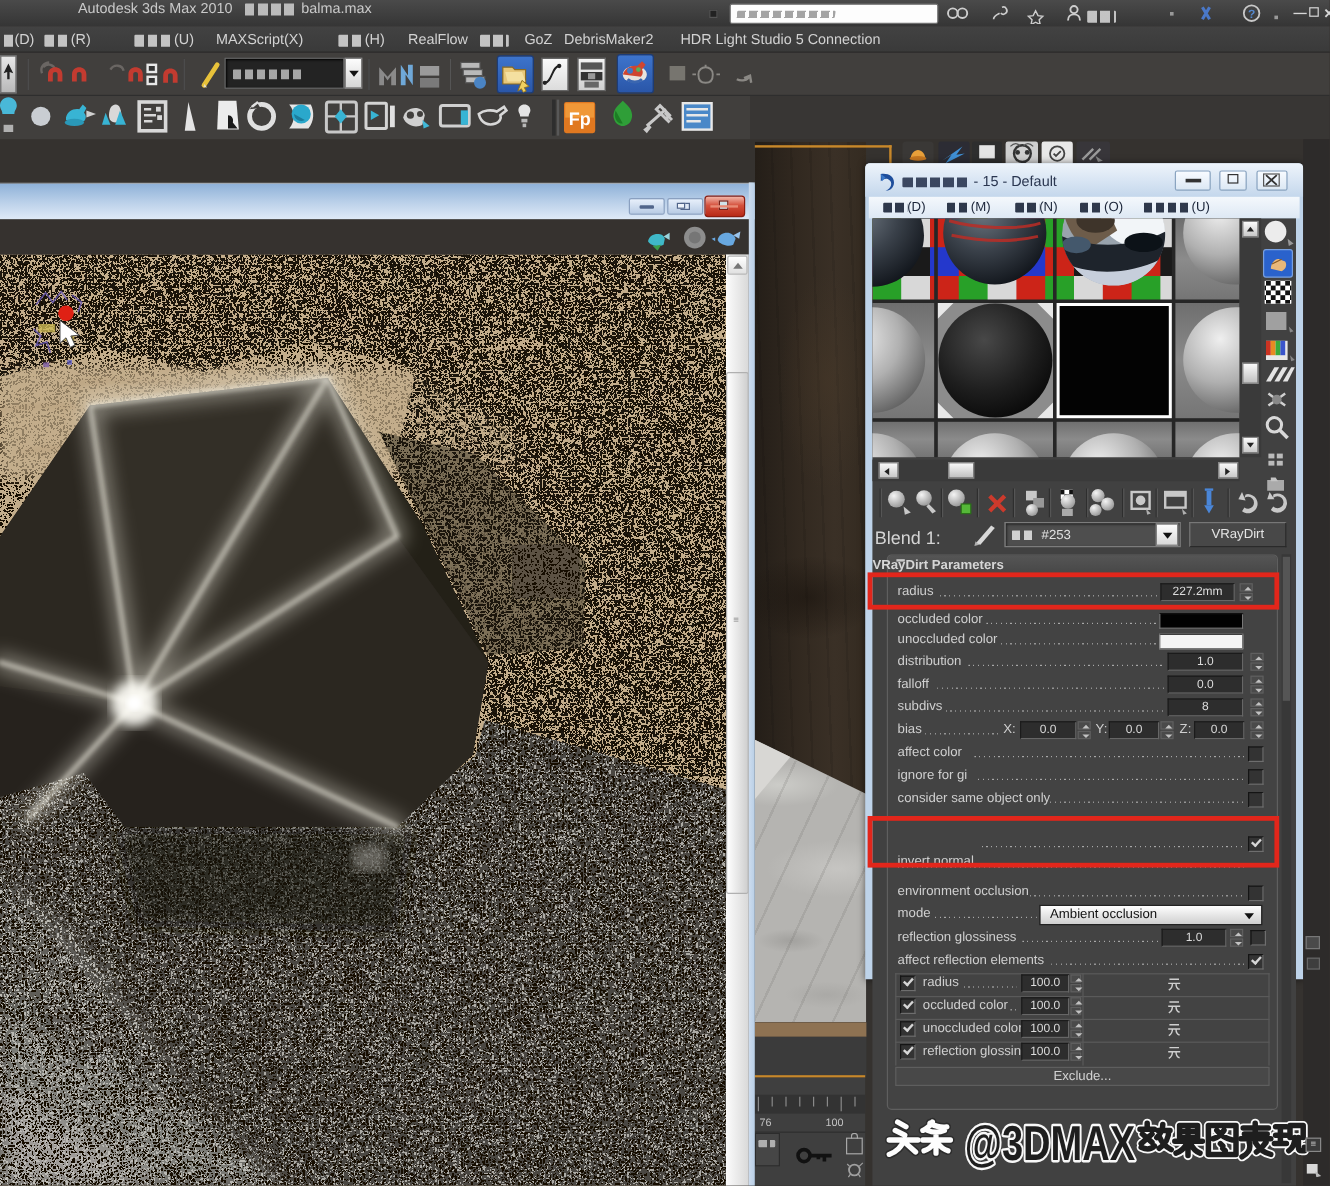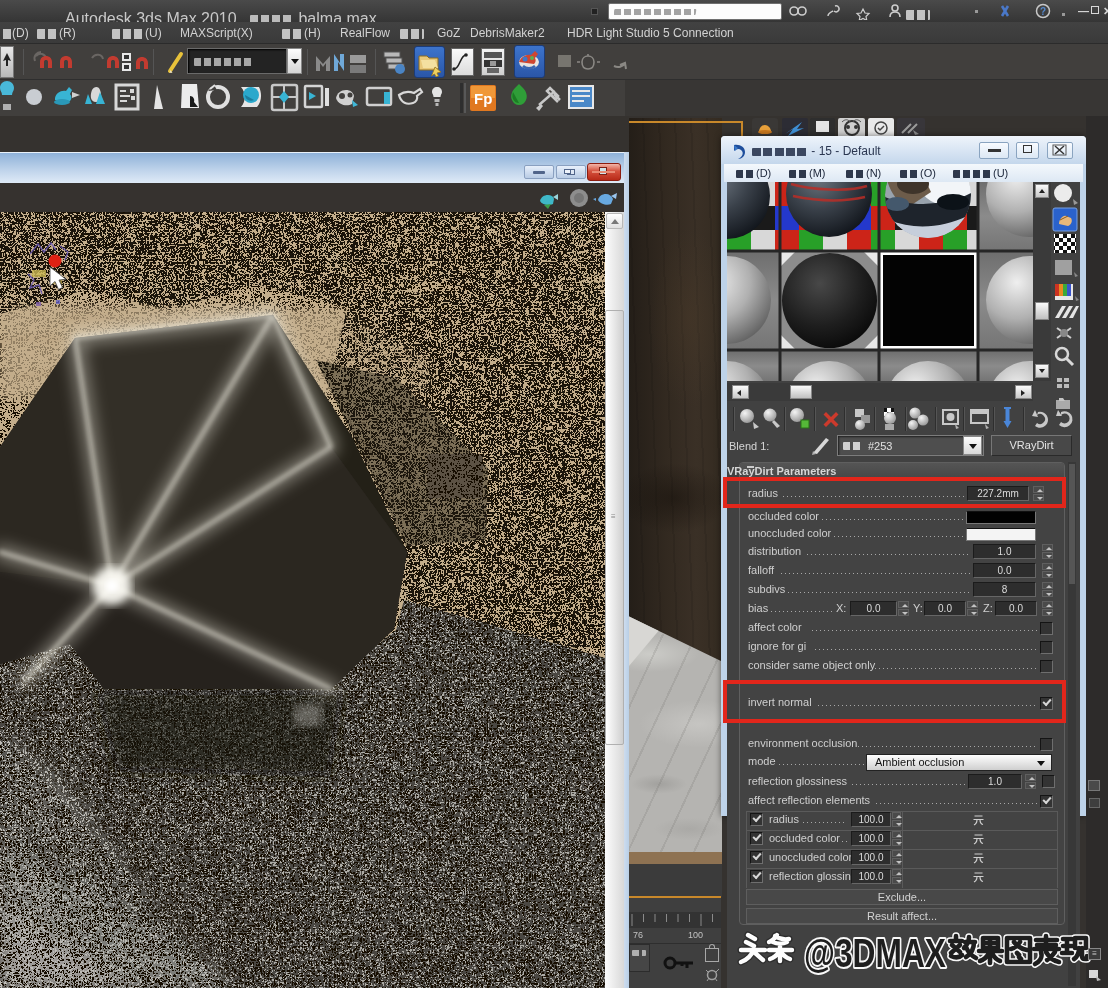--- a/index.html
+++ b/index.html
@@ -15,21 +15,21 @@
 .spin i:before{content:"";position:absolute;left:2.5px;border-left:3px solid transparent;border-right:3px solid transparent}
 .spin i:first-child:before{top:1.5px;border-bottom:3px solid #c2c2c2}
 .spin i:last-child:before{top:1.5px;border-top:3px solid #c2c2c2}
 .chk{position:absolute;width:13px;height:13px;background:#333;border:1px solid #141414;border-right-color:#6e6e6e;border-bottom-color:#6e6e6e}
 .chk.on:before{content:"";position:absolute;left:2px;top:1px;width:6px;height:3px;border-left:2px solid #d6d6d6;border-bottom:2px solid #d6d6d6;transform:rotate(-48deg)}
 .sep{position:absolute;width:1px;background:#2a2a2a;border-right:1px solid #555}
 </style></head>
 <body>
 
 <div class="a" id="titlebar" style="left:0;top:0;width:1108px;height:22px;background:linear-gradient(#4a4a4a,#353535)">
-  <div class="a" style="left:65px;top:10px;font-size:16px;color:#c9c9c9">Autodesk 3ds Max 2010&nbsp;&nbsp;&nbsp;<span class="cjk" style="width:44px"></span> balma.max</div>
+  <div class="a" style="left:65px;top:0;font-size:12px;color:#c9c9c9">Autodesk 3ds Max 2010&nbsp;&nbsp;&nbsp;<span class="cjk" style="width:44px"></span> balma.max</div>
   <div class="a" style="left:608px;top:3px;width:174px;height:17px;background:#fdfdfd;border:1px solid #707070;border-radius:2px">
     <span class="cjk9" style="position:absolute;left:5px;top:5px;width:82px;height:6px;color:#9a9a9a;transform:skewX(-8deg)"></span>
   </div>
   <div class="a" style="left:591px;top:8px;width:7px;height:7px;background:#222;border:1px solid #555"></div>
   <svg class="a" style="left:788px;top:3px" width="150" height="17" viewBox="0 0 150 17">
     <g fill="none" stroke="#cdcdcd" stroke-width="1.6">
       <circle cx="6" cy="8" r="4"></circle>
         <circle cx="14" cy="8" r="4"></circle>
       <path d="M40 13c0-3 3-4 5-5m2-5a3 3 0 1 1-1 5" stroke-width="1.4"></path>
       <path d="M75 6l2 4 4 .5-3 3 .8 4-3.8-2-3.8 2 .8-4-3-3 4-.5z" stroke-width="1.2"></path>
@@ -681,21 +681,21 @@
     </g>
     <defs>
           <radialGradient id="gs2" cx=".35" cy=".3" r=".8">
             <stop offset="0" stop-color="#f4f4f4"></stop>
             <stop offset="1" stop-color="#909090"></stop>
           </radialGradient>
         </defs>
   </svg>
 
   <div class="a" style="left:6px;top:296px;width:353px;height:28px">
-    <div class="a" style="left:2px;top:8px;font-size:11px;color:#d4d4d4">Blend 1:</div>
+    <div class="a" style="left:2px;top:8px;font-size:15px;color:#d4d4d4">Blend 1:</div>
     <svg class="a" style="left:82px;top:2px" width="22" height="22">
           <path d="M4 19L17 4l3 2L8 20z" fill="#d8d8d8"></path>
           <path d="M3 21l4-1-3-3z" fill="#b0b0b0"></path>
         </svg>
     <div class="a" style="left:110px;top:3px;width:147px;height:21px;background:#4e4e4e;border:1px solid #7c7c7c;box-shadow:inset 1px 1px 2px rgba(0,0,0,.6)">
       <span class="cjk9" style="position:absolute;left:5px;top:6px;width:20px;color:#e0e0e0"></span>
       <span class="a" style="left:30px;top:4px;font-size:11px;color:#e0e0e0">#253</span>
     </div>
     <div class="a" style="left:236px;top:4px;width:19px;height:19px;background:linear-gradient(#fdfdfd,#d8d8d8);border:1px solid #888">
           <div style="margin:7px auto 0;width:0;border-left:4.5px solid transparent;border-right:4.5px solid transparent;border-top:5.5px solid #111"></div>
@@ -776,21 +776,21 @@
     <div class="lbl" style="left:21px;top:180px">ignore for gi</div>
         <div class="dots" style="left:88px;top:188px;width:222px"></div>
     <div class="chk" style="left:313px;top:181px"></div>
 
     <div class="lbl" style="left:21px;top:199px">consider same object only</div>
         <div class="dots" style="left:148px;top:207px;width:162px"></div>
     <div class="chk" style="left:313px;top:200px"></div>
 
     <div class="dots" style="left:21px;top:219px;width:289px"></div>
 
-    <div class="lbl" style="left:21px;top:236px">invert normal</div>
+    <div class="lbl" style="left:21px;top:252px">invert normal</div>
         <div class="dots" style="left:91px;top:244px;width:219px"></div>
     <div class="chk on" style="left:313px;top:237px"></div>
 
     <div class="dots" style="left:21px;top:261px;width:289px"></div>
 
     <div class="lbl" style="left:21px;top:277px">environment occlusion</div>
         <div class="dots" style="left:131px;top:285px;width:179px"></div>
     <div class="chk" style="left:313px;top:278px"></div>
 
     <div class="lbl" style="left:21px;top:295px">mode</div>
@@ -858,21 +858,20 @@
     <div class="vbox" style="left:124px;top:409px;width:40px">100.0</div>
         <div class="spin" style="left:165px;top:409px;width:9px">
           <i style="width:9px"></i>
           <i style="width:9px"></i>
         </div>
     <svg class="a" style="left:245px;top:410px" width="13" height="13" viewBox="0 0 13 13">
           <path d="M2.5 3h8M1.5 6.5h10M5 6.5C5 9.5 4 11 2 12M8 6.5c0 3 1 4.5 3 5" stroke="#cfcfcf" stroke-width="1.2" fill="none"></path>
         </svg>
 
     <div class="a" style="left:19px;top:429px;width:312px;height:16px;background:#484848;border:1px solid #5e5e5e;font-size:11px;color:#d2d2d2;text-align:center;line-height:14px">Exclude...</div>
-    <div class="a" style="left:19px;top:448px;width:312px;height:16px;background:#484848;border:1px solid #5e5e5e;font-size:11px;color:#d2d2d2;text-align:center;line-height:14px">Result affect...</div>
   </div>
   <div class="a" style="left:347px;top:326px;width:8px;height:524px;background:#383838">
         <div class="a" style="left:1px;top:2px;width:6px;height:120px;background:#555"></div>
       </div>
 
   <div class="a" style="left:2px;top:341px;width:343px;height:31px;border:4px solid #e2261b"></div>
   <div class="a" style="left:2px;top:544px;width:343px;height:43px;border:4px solid #e2261b"></div>
 </div>
 
 <div class="a" style="left:1086px;top:116px;width:22px;height:872px;background:#2d2b2a">

